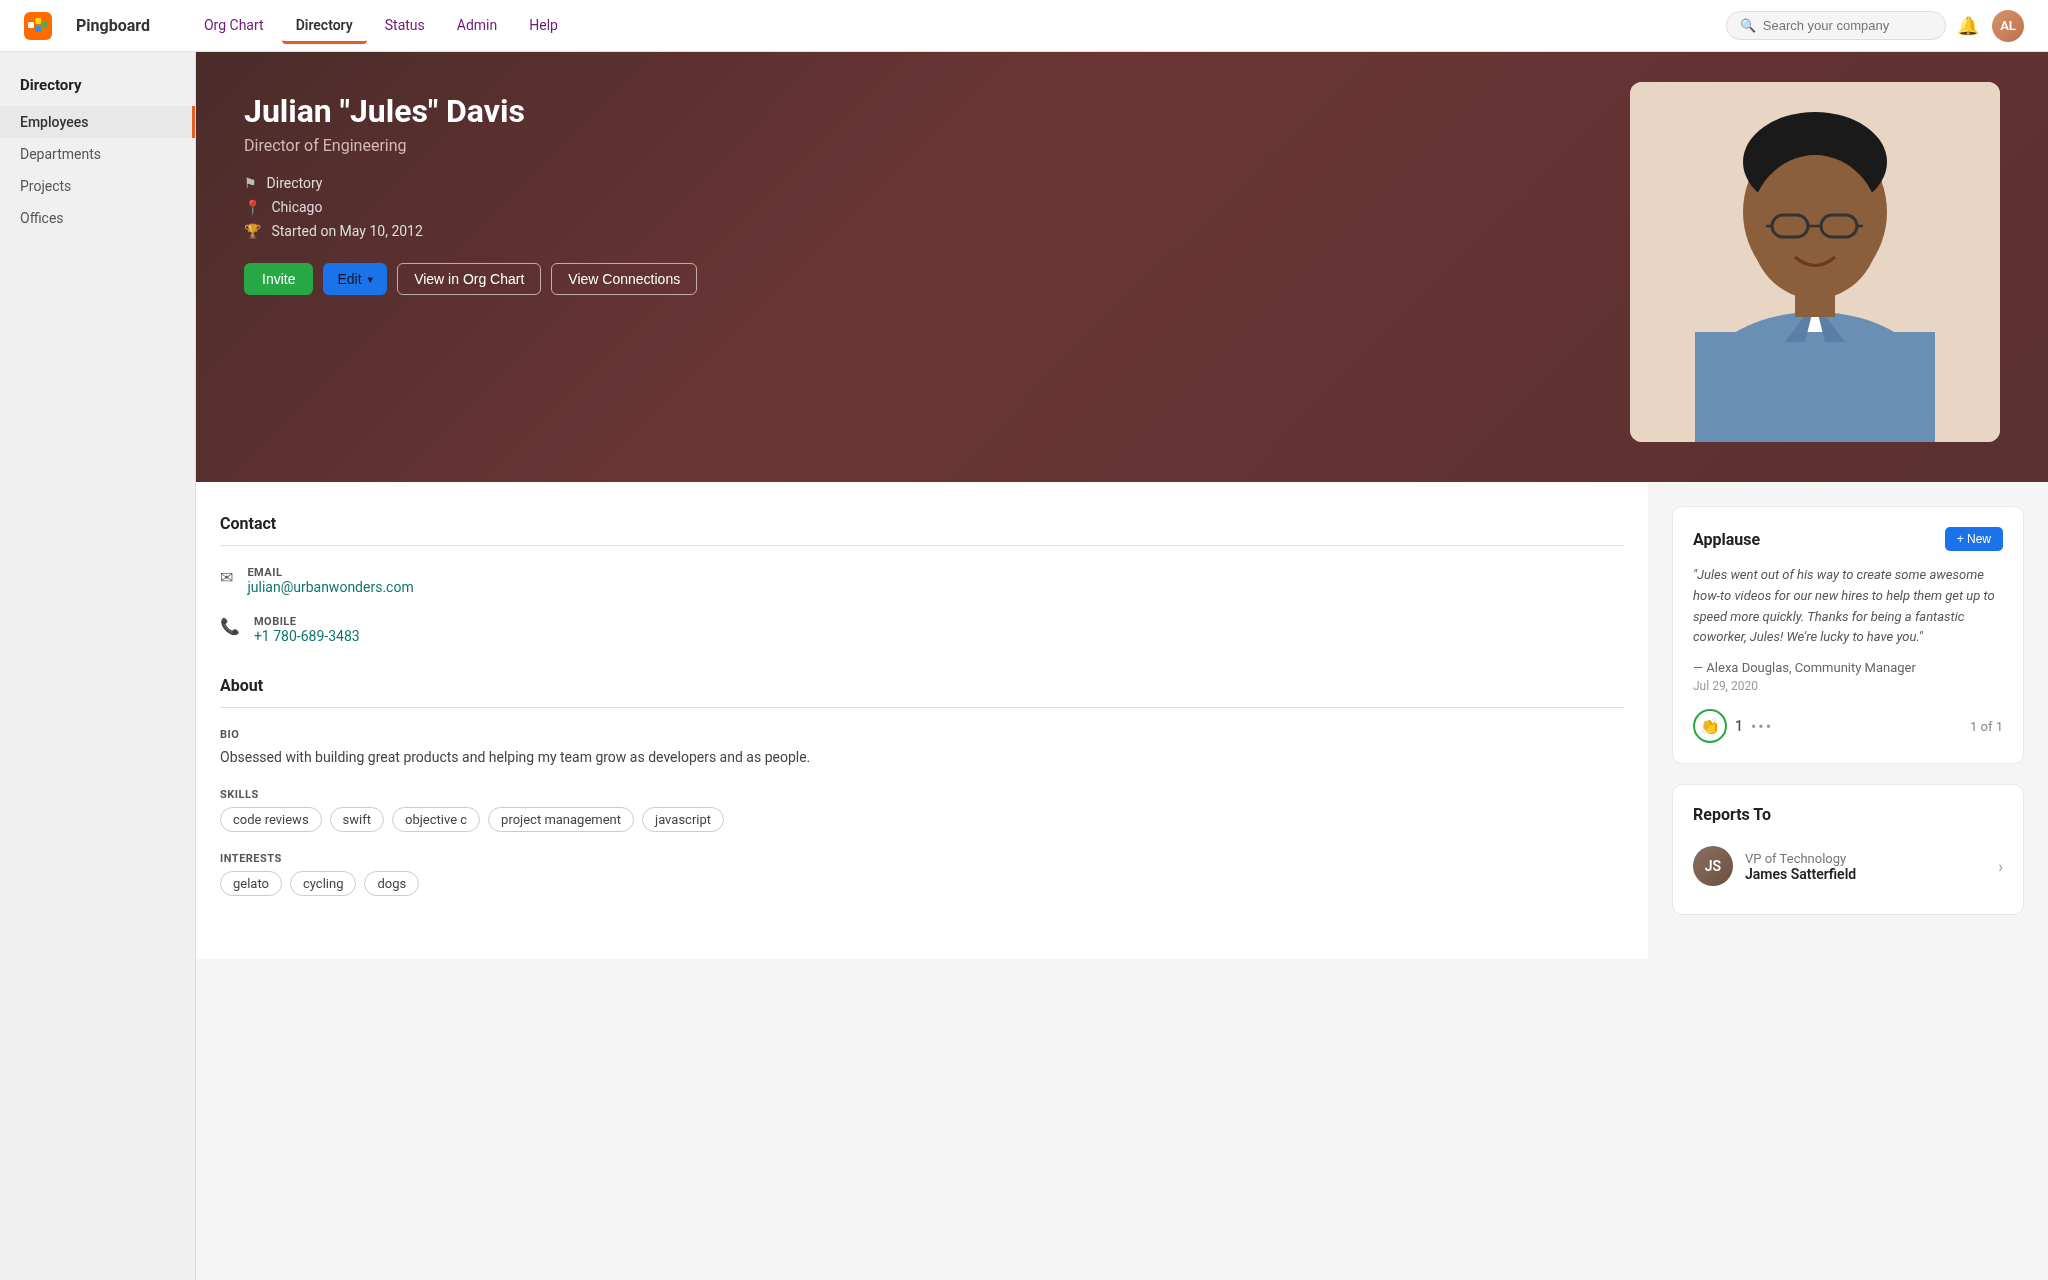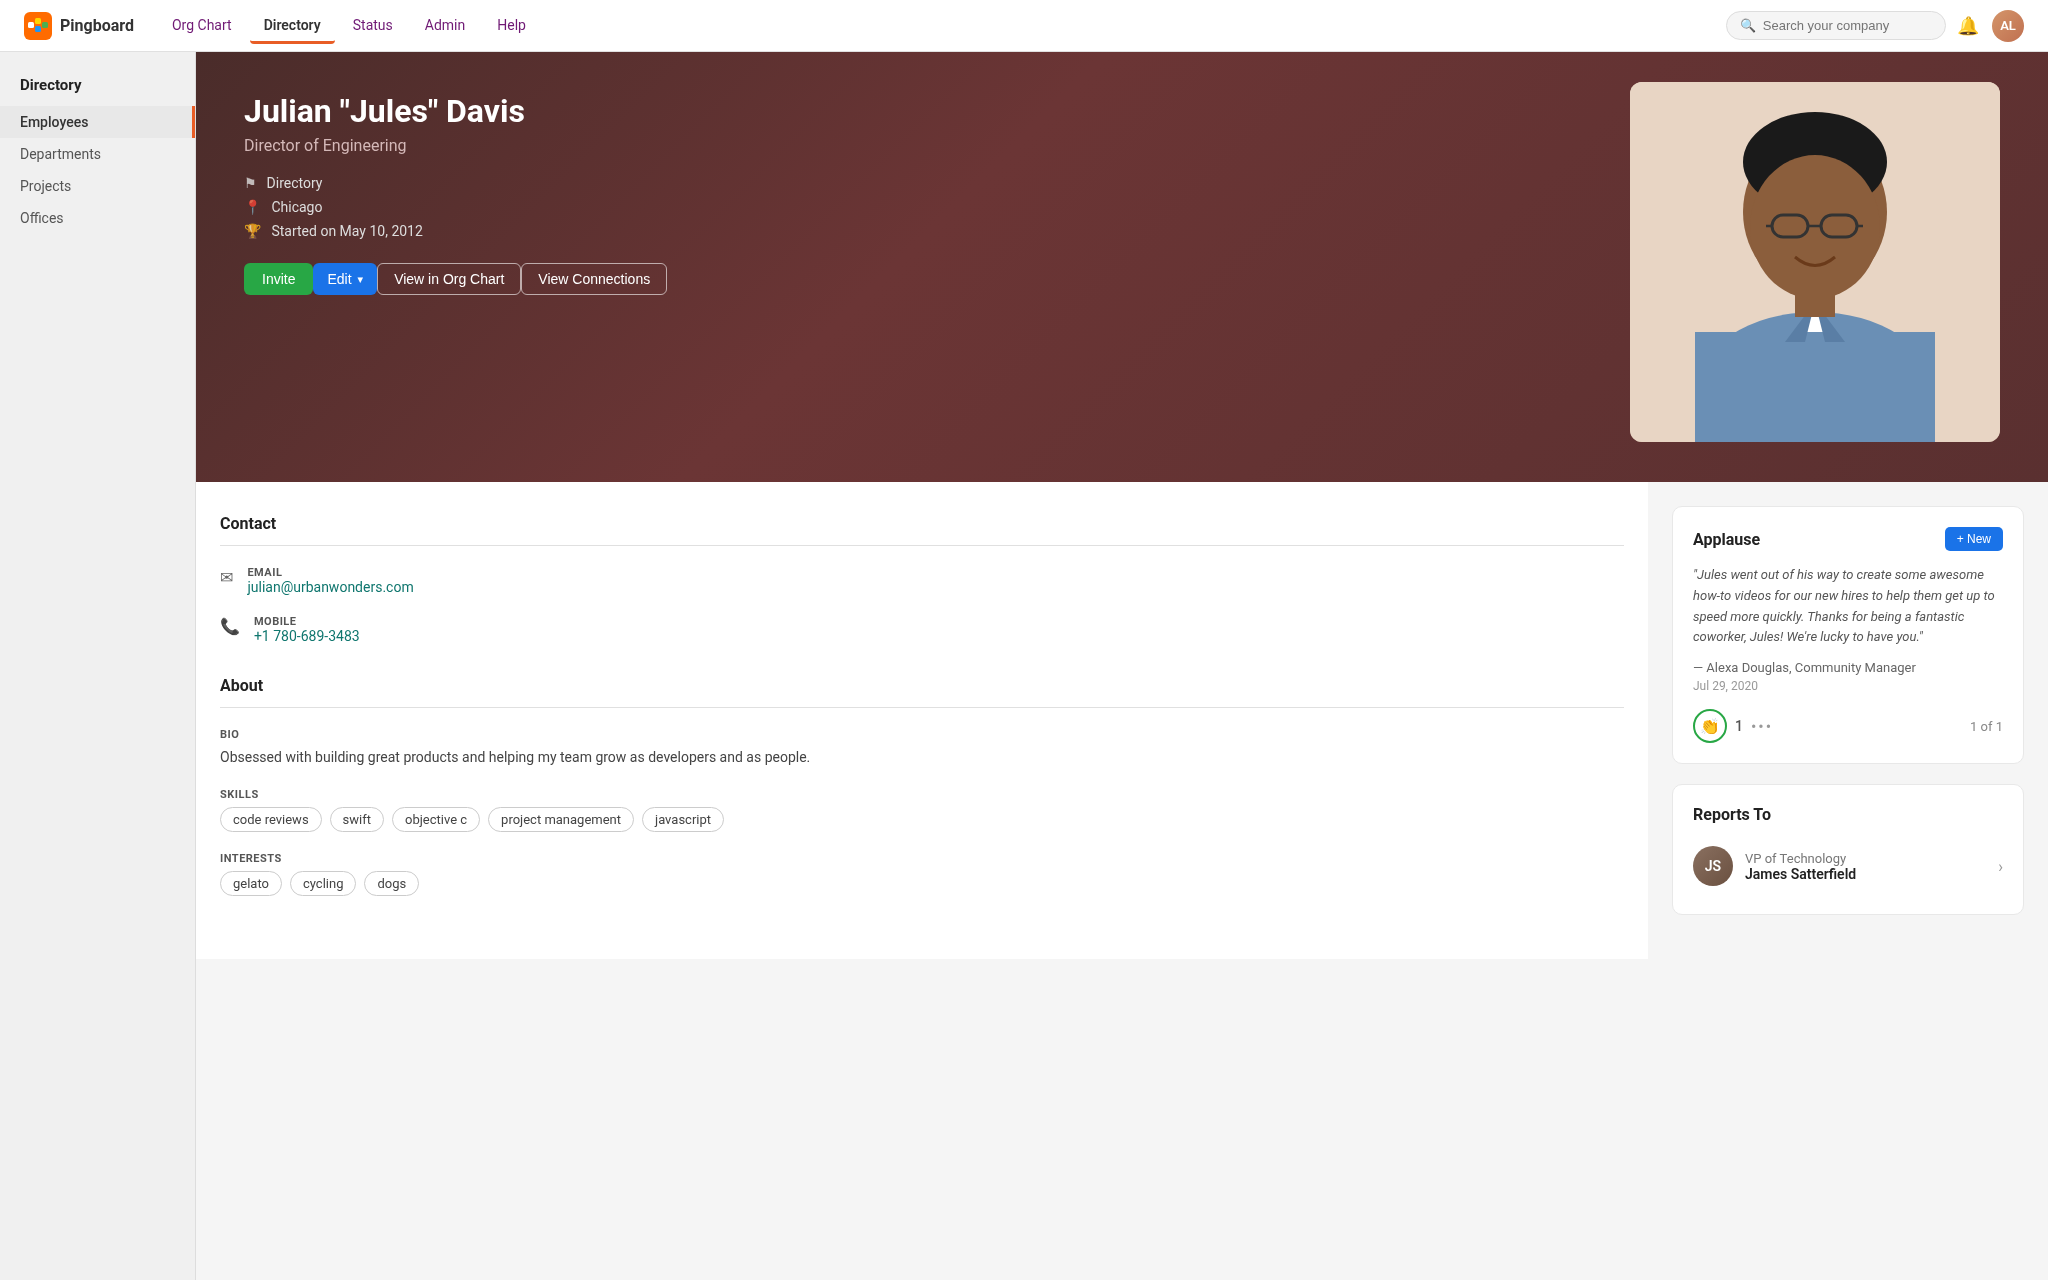--- a/index.html
+++ b/index.html
@@ -4,21 +4,21 @@
   <style>
     * { box-sizing: border-box; margin: 0; padding: 0; }
     body { font-family: -apple-system, BlinkMacSystemFont, 'Segoe UI', Roboto, sans-serif; background: #f5f5f5; color: #333; font-size: 14px; }
 
     
     .top-nav {
       display: flex; align-items: center; background: #fff;
       border-bottom: 1px solid #e0e0e0; padding: 0 24px; height: 52px;
       position: fixed; top: 0; left: 0; right: 0; z-index: 100;
     }
-    .logo { display: flex; align-items: center; gap: 8px; margin-right: 24px; justify-content: center; }
+    .logo { display: flex; align-items: center; gap: 24px; margin-right: 40px; justify-content: center; }
     .logo-icon { width: 28px; height: 28px; }
     .logo-text { font-weight: 700; font-size: 16px; color: #333; }
     .nav-links { display: flex; gap: 4px; flex: 1; }
     .nav-link {
       padding: 8px 14px; text-decoration: none; color: #701a75;
       font-size: 14px; border-radius: 4px; cursor: pointer;
       border-bottom: 3px solid transparent; margin-bottom: -1px;
     }
     .nav-link.active { color: #333; font-weight: 600; border-bottom: 3px solid #e85d26; }
     .nav-right { display: flex; align-items: center; gap: 12px; }
@@ -70,28 +70,28 @@
       padding: 40px 48px 40px 48px;
       display: flex; align-items: flex-start; gap: 40px;
       position: relative; min-height: 280px;
     }
     .profile-info { flex: 1; color: white; }
     .profile-name { font-size: 32px; font-weight: 700; color: white; margin-bottom: 6px; }
     .profile-title { font-size: 16px; color: #d4b8b8; margin-bottom: 20px; }
     .profile-meta { display: flex; flex-direction: column; gap: 8px; margin-bottom: 24px; }
     .profile-meta-item { display: flex; align-items: center; gap: 10px; color: #ddd; font-size: 14px; }
     .meta-icon { font-size: 14px; opacity: 0.8; }
-    .profile-actions { display: flex; gap: 0; align-items: center; }
+    .profile-actions { display: flex; gap: 10px; align-items: center; }
     .btn-invite {
       background: #28a745; color: white; border: none;
       padding: 8px 18px; border-radius: 6px; font-size: 14px;
       cursor: pointer; font-weight: 500;
     }
     .btn-edit {
-      background: #1a73e8; color: #ffffff; border: none;
+      background: #1a73e8; color: #0f172a; border: none;
       padding: 8px 14px; border-radius: 6px; font-size: 14px;
       cursor: pointer; font-weight: 500; display: flex; align-items: center; gap: 6px;
     }
     .btn-outline {
       background: transparent; color: white; border: 1.5px solid rgba(255,255,255,0.6);
       padding: 7px 16px; border-radius: 6px; font-size: 14px;
       cursor: pointer; font-weight: 400;
     }
     .btn-chevron { font-size: 11px; }
 

